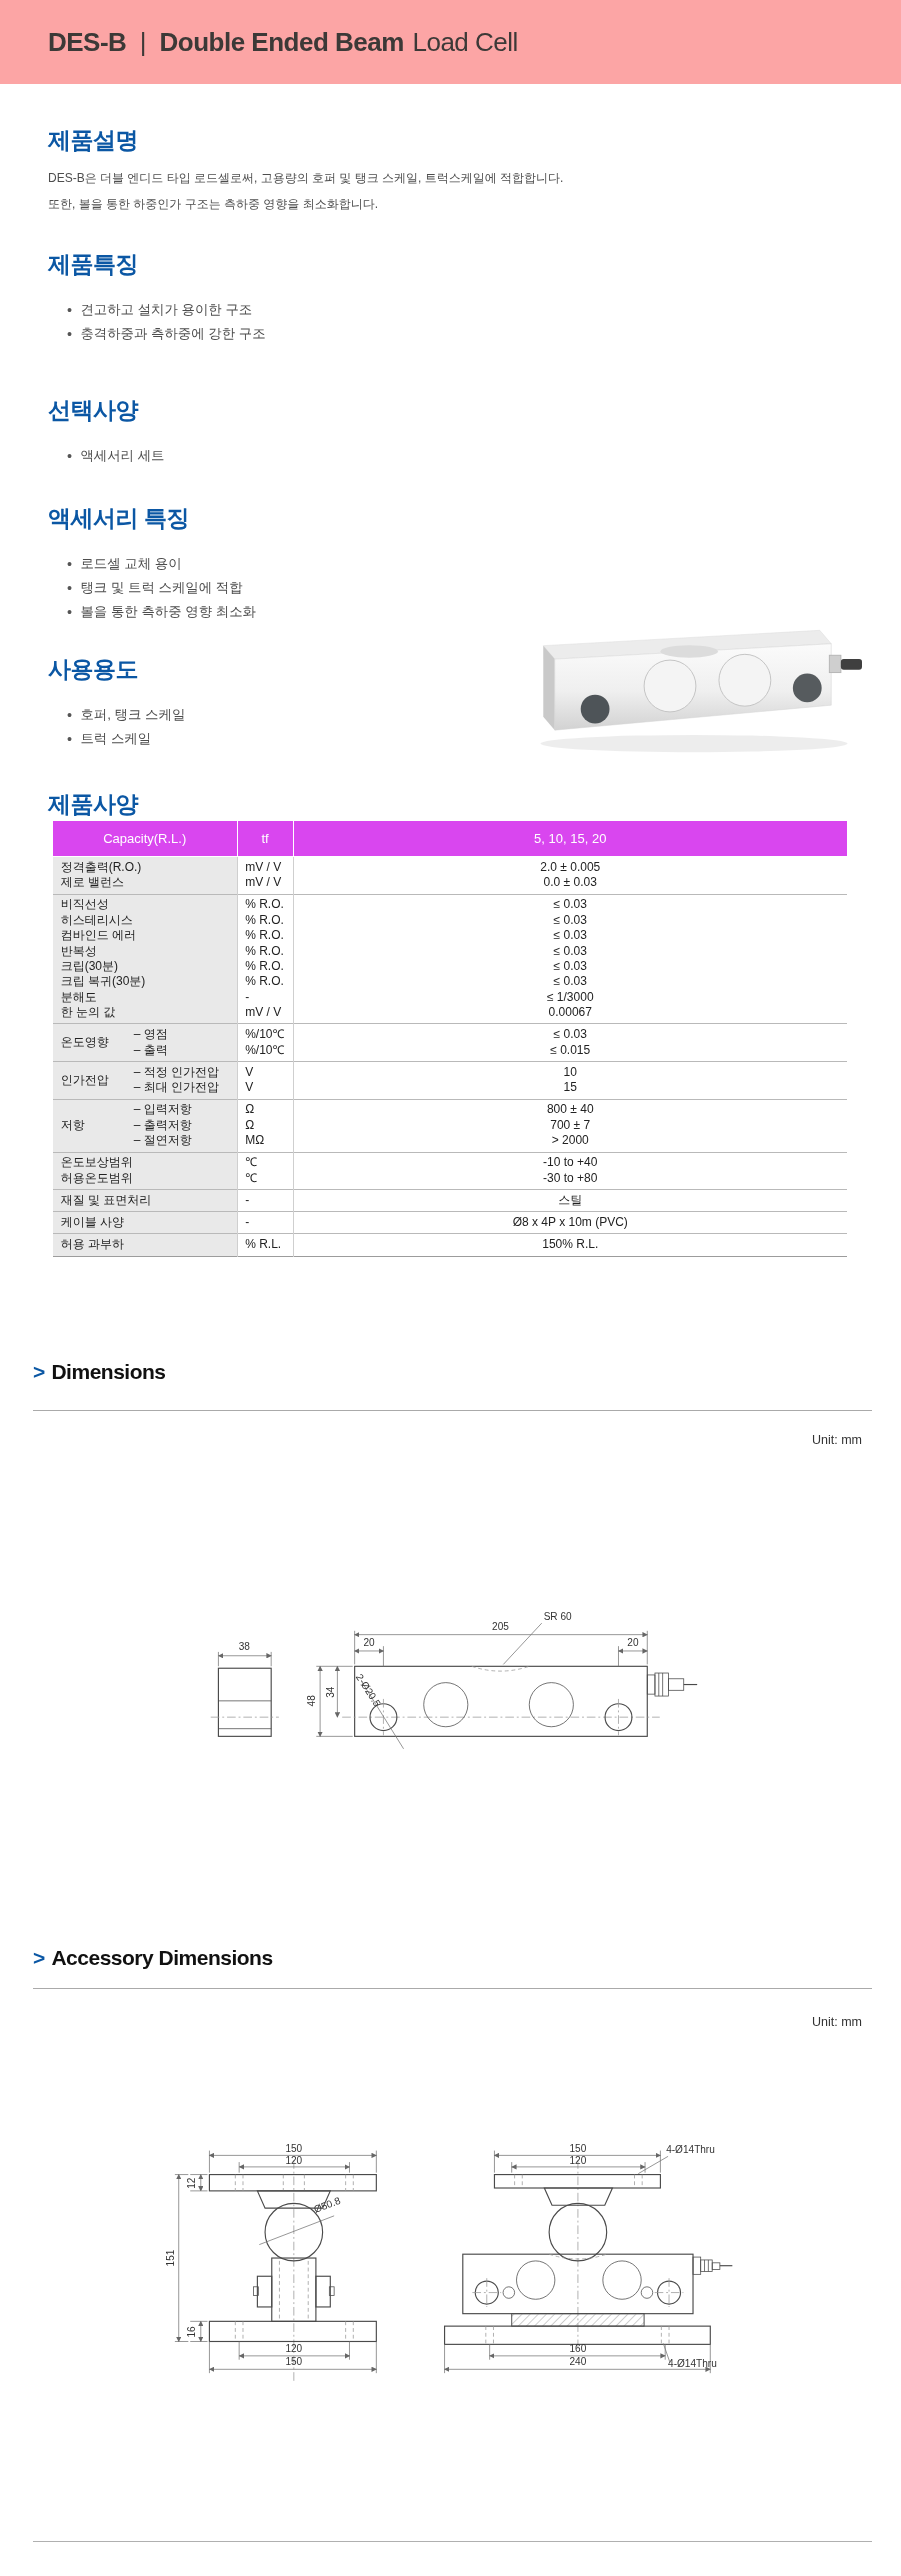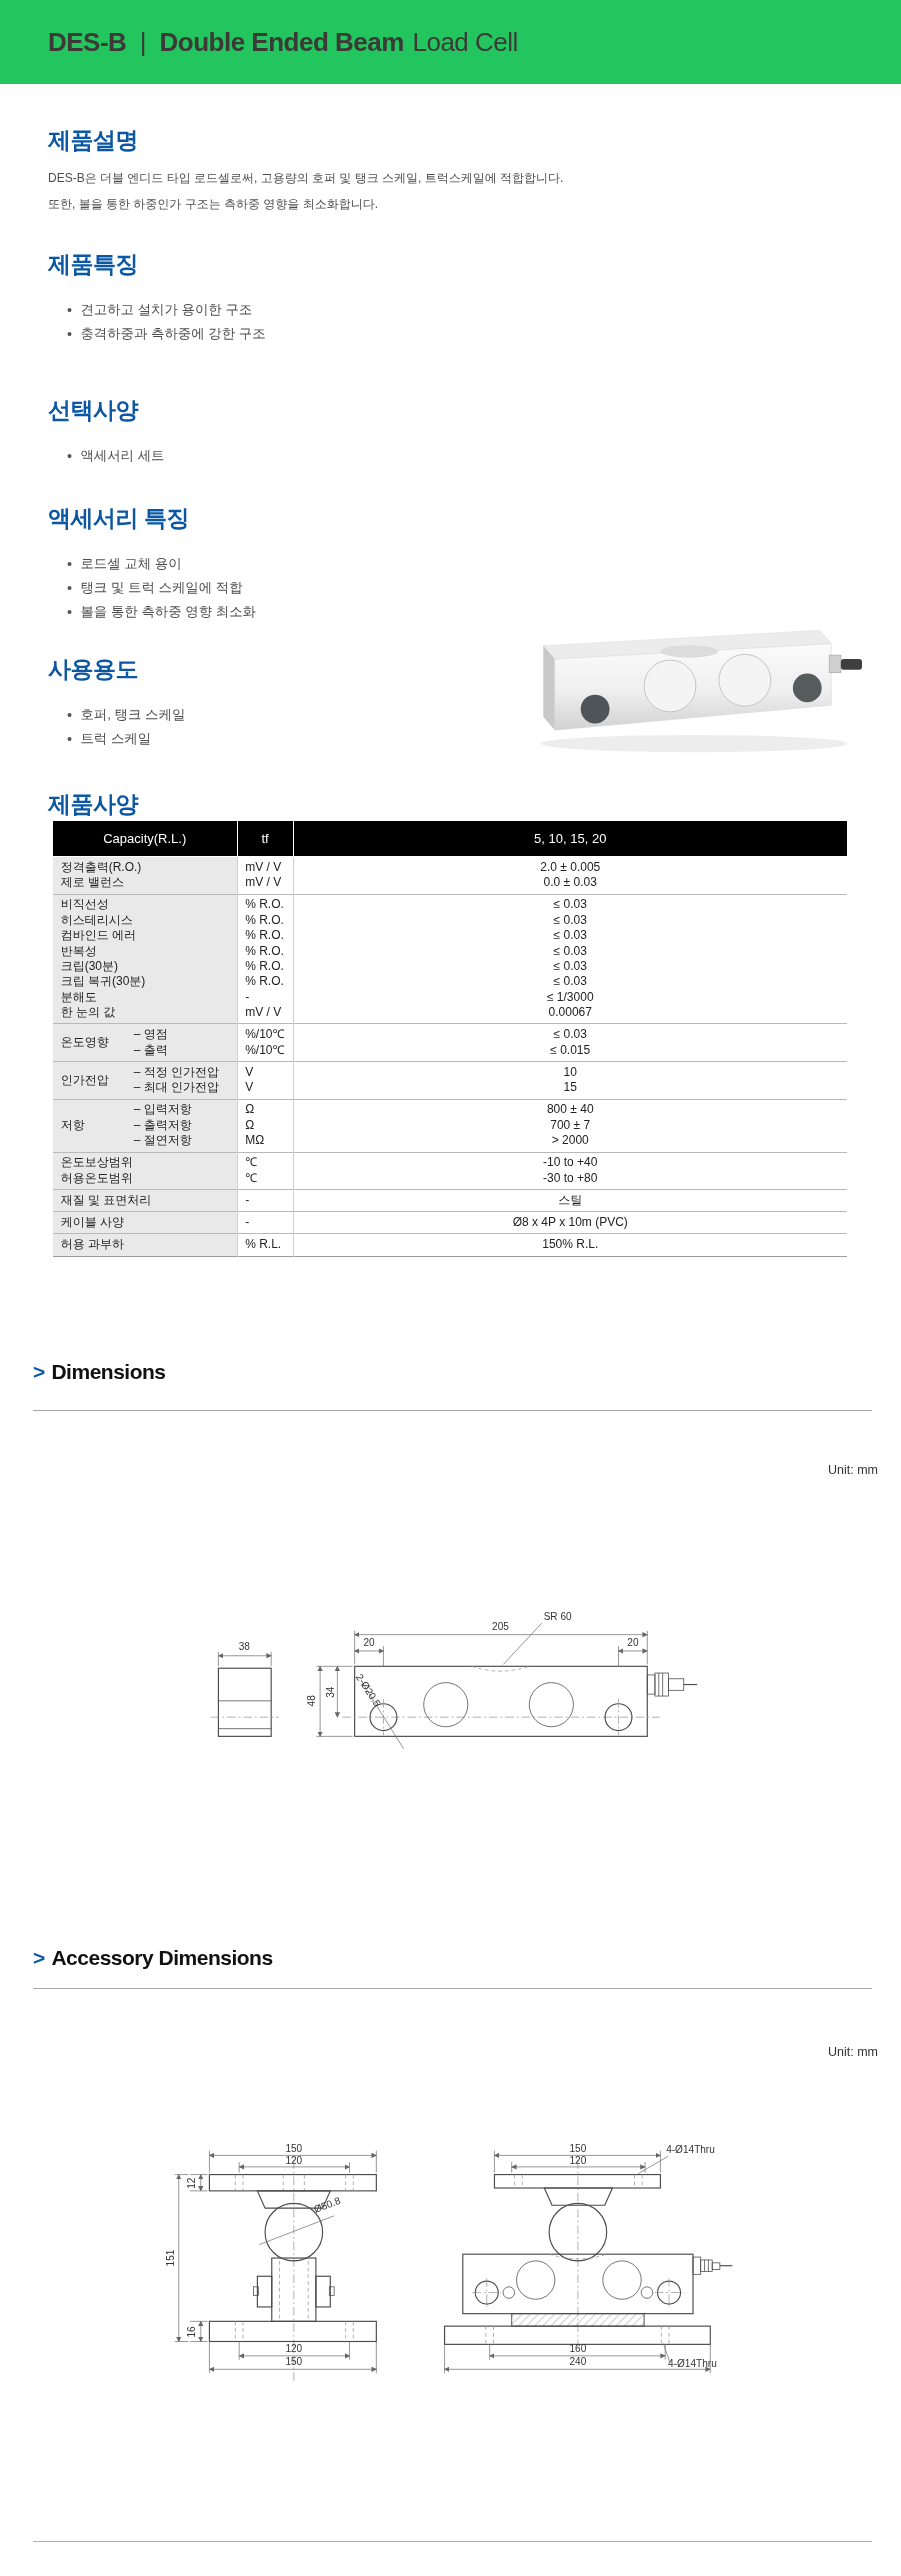--- a/index.html
+++ b/index.html
@@ -1,54 +1,54 @@
 <!DOCTYPE html>
 <html><head>
 <meta charset="utf-8">
 <style>
   html,body{margin:0;padding:0;background:#fff;}
   #page{position:relative;width:902px;height:2576px;margin:0 auto;background:#fff;
         font-family:"Liberation Sans",sans-serif;color:#333;overflow:hidden;}
   
-  .band{position:absolute;top:0;left:0;width:902px;height:84px;background:#22c55e;}
+  .band{position:absolute;top:0;left:0;width:902px;height:84px;background:#fca5a5;}
   .band-title{position:absolute;left:48px;top:50%;transform:translateY(-50%);
               font-size:26px;color:#3c3937;letter-spacing:-0.5px;white-space:nowrap;}
   .t-bold{font-weight:700;}
   .t-sep{font-weight:400;margin:0 6.7px;}
   .t-light{font-weight:400;margin-left:1.9px;}
   
   .sec{position:absolute;left:48px;width:787px;}
   .h-blue{margin:0 0 8.6px 0;font-size:23px;font-weight:700;color:#0b57a4;letter-spacing:-0.5px;}
   .body-line{margin:0;font-size:12px;line-height:26px;color:#4d4d4d;}
   ul.bullets{list-style:none;margin:18px;padding:0;}
   ul.bullets li{position:relative;padding-left:14.4px;font-size:13.4px;line-height:24px;color:#4d4d4d;}
   ul.bullets li::before{content:"•";position:absolute;left:1px;top:0;color:#555;font-size:14.4px;}
   
   .product{position:absolute;left:526px;top:609px;width:336px;height:154px;}
   
   table.spec{position:absolute;top:821px;left:53px;width:794px;border-collapse:collapse;
              font-size:12px;color:#222;border-bottom:1.9px solid #9c9c9c;}
-  table.spec thead th{background:#000000;color:#fff;font-weight:400;height:33px;
+  table.spec thead th{background:#d946ef;color:#fff;font-weight:400;height:33px;
                       font-size:13px;border-right:1.9px solid #fff;border-bottom:1.9px solid #fff;}
   table.spec thead th:last-child{border-right:none;}
   table.spec tbody tr{border-top:1px solid #b9b9b9;}
   table.spec tbody tr:first-child{border-top:none;}
   table.spec td{vertical-align:middle;padding:2.9px 7.7px;}
   td.c-label{background:#e9e9e9;border-right:1px solid #cfcfcf;padding-left:9.6px;}
   td.c-unit{border-right:1px solid #cfcfcf;text-align:left;padding-left:1.9px;padding-right:1.9px;}
   td.c-val{text-align:center;}
   .ln{line-height:15.4px;height:15.4px;white-space:nowrap;}
   .gwrap{display:flex;}
   .glabel{width:73px;display:flex;align-items:center;}
   .subs{flex:1;}
   
   .dim-head{position:absolute;left:33px;font-size:21px;font-weight:700;color:#111;letter-spacing:-0.5px;}
   .chev{color:#0b57a4;font-weight:700;margin-right:6.7px;}
   .rule{position:absolute;left:33px;width:839px;height:1px;background:#aaa;}
-  .unit-note{position:absolute;right:24px;font-size:12.5px;color:#333;margin-top:30px;}
+  .unit-note{position:absolute;right:40px;font-size:12.5px;color:#333;}
   
   .oline{stroke:#4a4a4a;stroke-width:1.2;fill:none;}
   .tline{stroke:#4a4a4a;stroke-width:0.8;fill:none;}
   .dline{stroke:#777;stroke-width:0.8;fill:none;}
   .dash{stroke:#999;stroke-width:0.8;fill:none;stroke-dasharray:4 3;}
   .cdash{stroke:#999;stroke-width:0.8;fill:none;stroke-dasharray:9 3 2 3;}
   .dt{font-size:10.5px;fill:#333;}
   .footer-rule{position:absolute;top:2541px;left:33px;width:839px;height:1px;background:#b0b0b0;}
 </style>
 </head>

